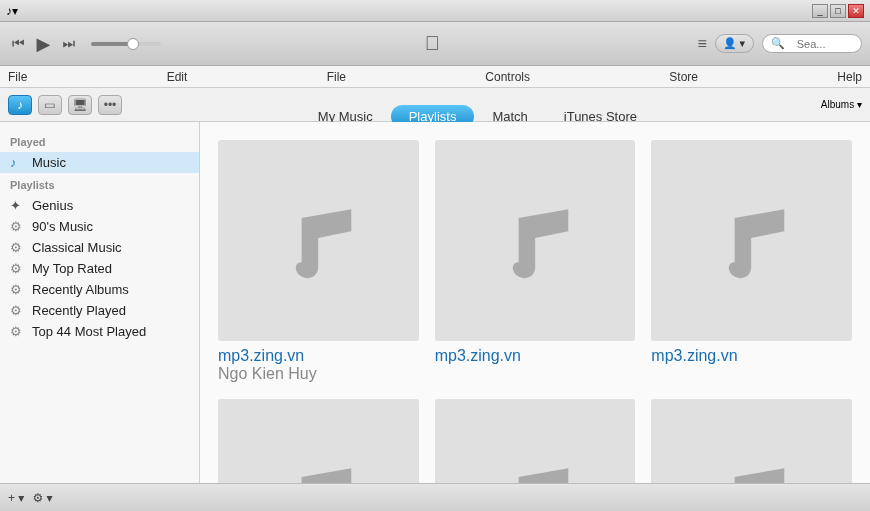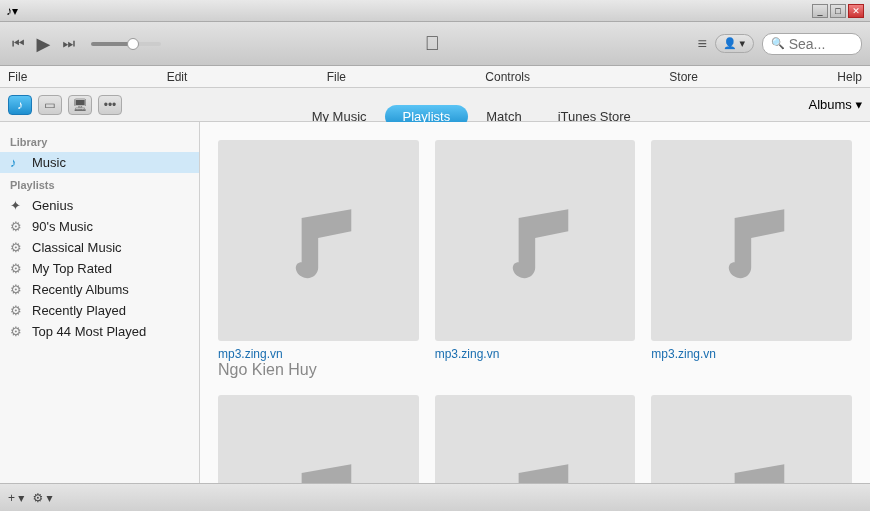--- a/index.html
+++ b/index.html
@@ -124,24 +124,25 @@
       border: 1px solid #aaa;
       border-radius: 10px;
       padding: 2px 8px;
       width: 100px;
       gap: 4px;
     }
     .search-icon-inner { color: #888; font-size: 11px; }
     .search-input {
       border: none;
       outline: none;
-      font-size: 14px;
+      font-size: 11px;
       color: #aaa;
       width: 70px;
       background: transparent;
+      margin-left: 8px;
     }
     .list-icon {
       font-size: 16px;
       color: #555;
       cursor: pointer;
     }
 
     
     .menu-bar {
       height: 22px;
@@ -210,21 +211,21 @@
     .nav-tab.active {
       background: linear-gradient(to bottom, #5bc4f5, #1a8fcf);
       color: white;
       border-radius: 12px;
     }
     .albums-btn {
       display: flex;
       align-items: center;
       gap: 2px;
       cursor: pointer;
-      font-size: 13px;
+      font-size: 10px;
     }
 
     
     .main-layout {
       display: flex;
       height: calc(511px - 22px - 44px - 22px - 34px);
       
     }
 
     
@@ -287,21 +288,21 @@
       align-items: center;
       justify-content: center;
       margin-bottom: 6px;
     }
     .music-note-svg {
       width: 55%;
       height: 55%;
       fill: #aaa;
     }
     .album-title {
-      font-size: 12px;
+      font-size: 16px;
       color: #1a6eb0;
       font-weight: 500;
       white-space: nowrap;
       overflow: hidden;
       text-overflow: ellipsis;
     }
     .album-artist {
       font-size: 16px;
       color: #888;
       white-space: nowrap;
@@ -405,21 +406,21 @@
     <div class="nav-tab active">Playlists</div>
     <div class="nav-tab">Match</div>
     <div class="nav-tab">iTunes Store</div>
   </div>
   <div class="albums-btn">Albums ▾</div>
 </div>
 
 <div class="main-layout">
 
   <div class="sidebar">
-    <div class="sidebar-section-label">Library</div>
+    <div class="sidebar-section-label">Played</div>
     <div class="sidebar-item selected">
       <span class="sidebar-item-icon music">♪</span>
       <span>Music</span>
     </div>
     <div class="sidebar-section-label">Playlists</div>
     <div class="sidebar-item">
       <span class="sidebar-item-icon">✦</span>
       <span>Genius</span>
     </div>
     <div class="sidebar-item">

